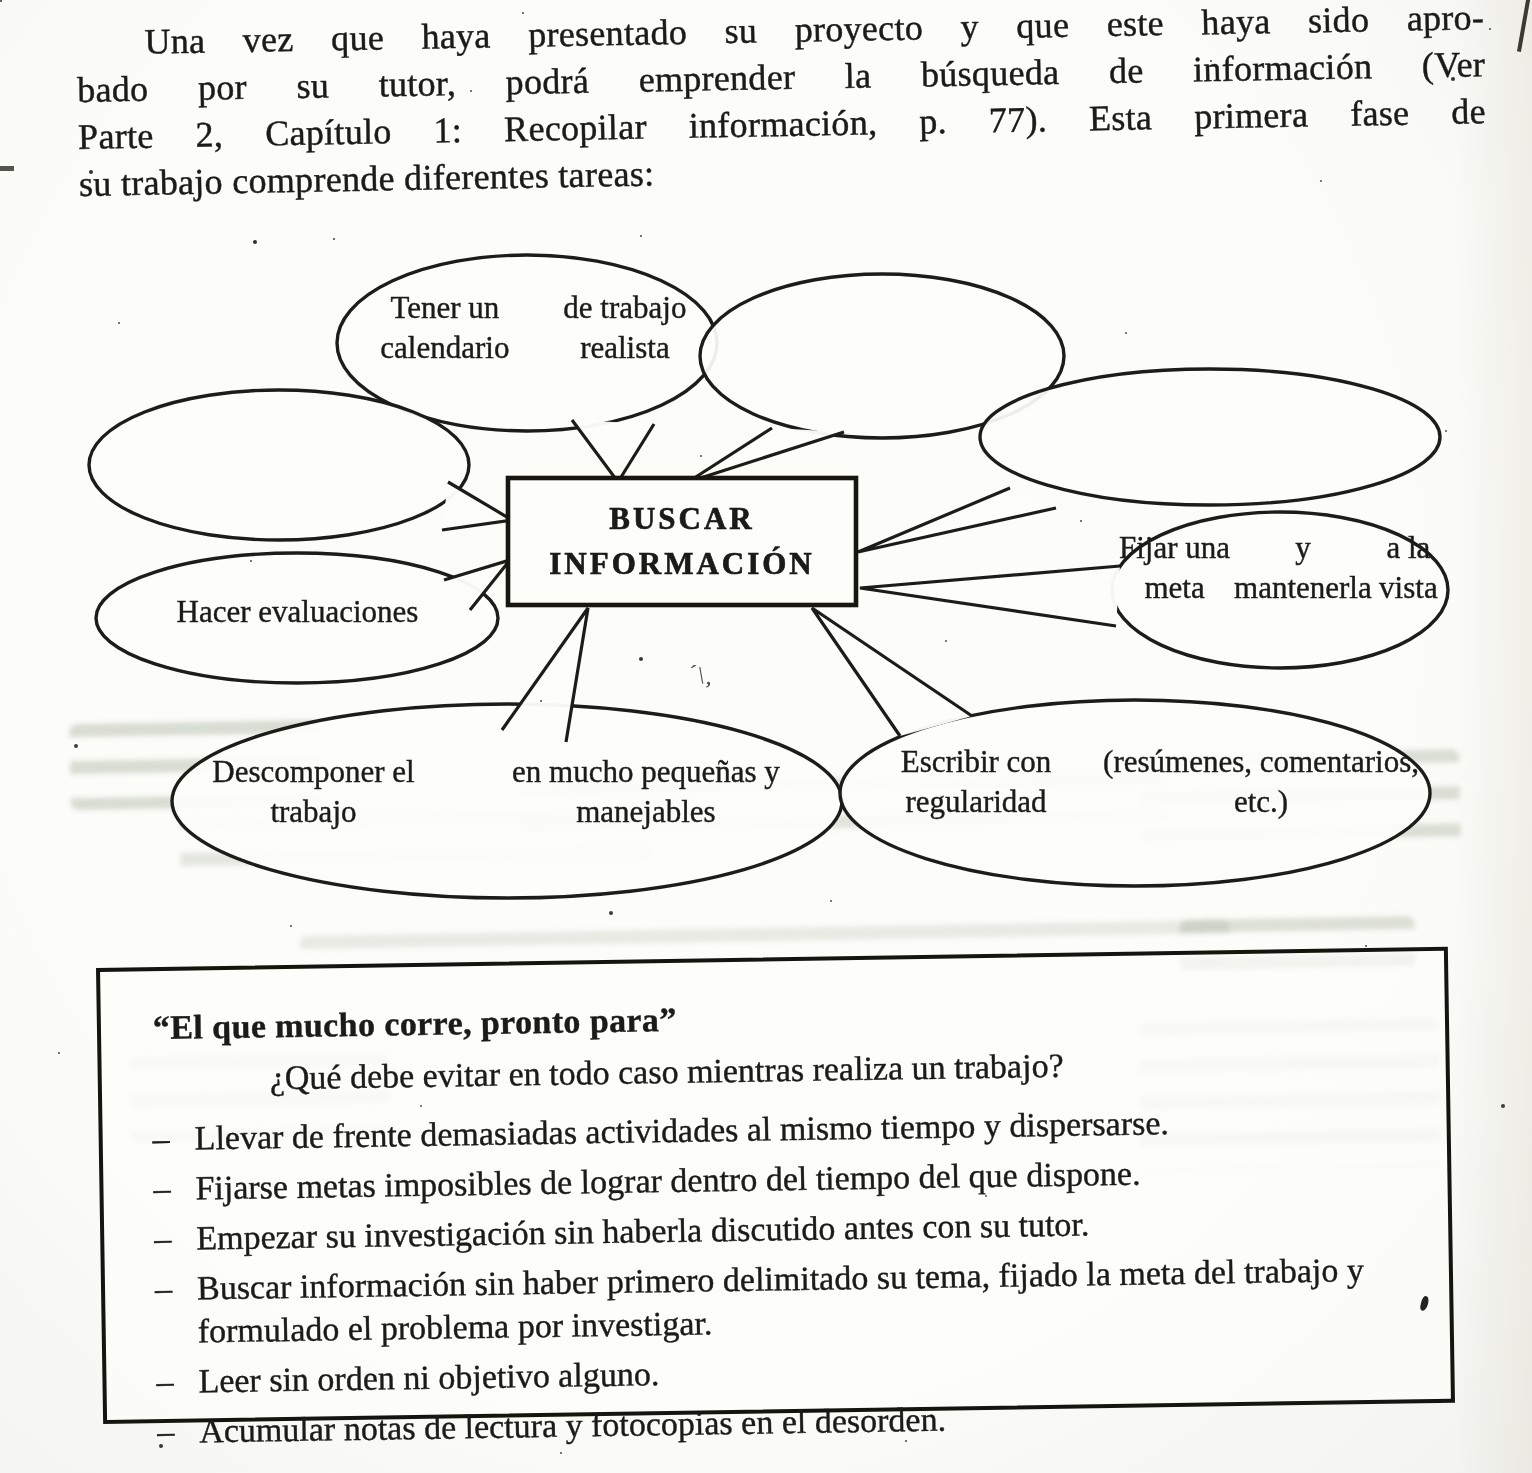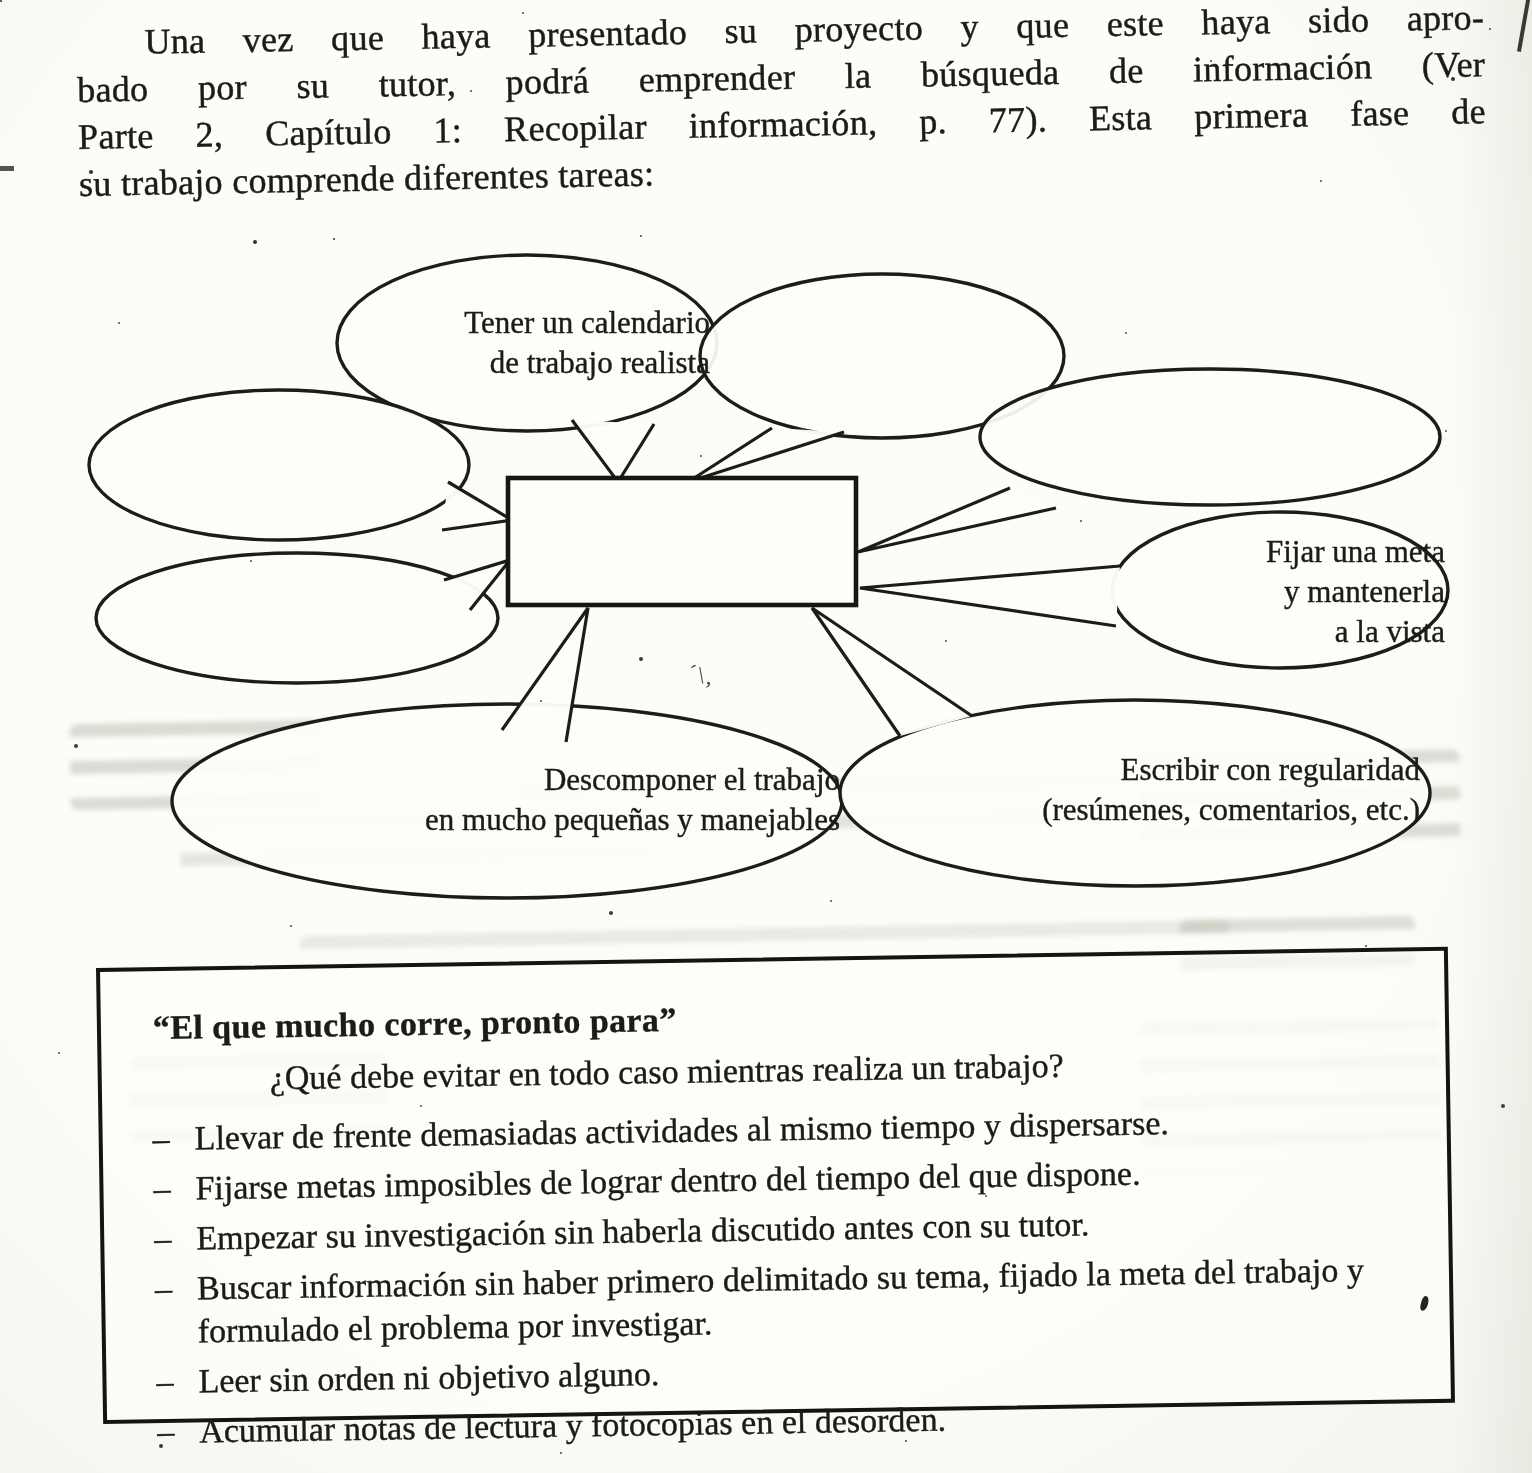--- a/index.html
+++ b/index.html
@@ -21,22 +21,22 @@
     transform:rotate(-1.05deg);transform-origin:left top;
     font-size:36px;line-height:47px;letter-spacing:.3px;
     -webkit-text-stroke:.45px #1b1b18;
   }
   .iline{text-align:justify;text-align-last:justify;white-space:nowrap;}
   .iline.first{padding-left:68px;}
   .iline.last{text-align-last:left;}
   
   #diagram-svg{position:absolute;left:0;top:0;pointer-events:none;}
   .bubble-label{
-    position:absolute;display:flex;flex-direction:column;
-    align-items:flex-end;justify-content:center;text-align:center;
+    position:absolute;display:flex;flex-direction:row;
+    align-items:flex-start;justify-content:center;text-align:center;
     font-size:31px;line-height:1.28;-webkit-text-stroke:.4px #1c1c19;
   }
   .bubble-label span{display:block;}
   #center-label{
     position:absolute;left:508px;top:478px;width:348px;height:127px;
     display:flex;flex-direction:column;align-items:center;justify-content:center;
     font-weight:bold;font-size:31px;line-height:1.45;letter-spacing:3px;
     -webkit-text-stroke:.6px #14140f;
   }
   #stray-mark{
@@ -127,34 +127,41 @@
       <path d="M 502 730 L 588 608 L 566 742"></path>
       <path d="M 900 736 L 812 608 L 972 716"></path>
     </g>
     <rect x="508" y="478" width="348" height="127" fill="#fdfdfa" stroke="#17170f" stroke-width="4.6"></rect>
   </svg>
 
   <div class="bubble-label" style="left:350px;top:288px;width:360px;height:110px">
     <span>Tener un calendario</span>
     <span>de trabajo realista</span>
   </div>
+  <div class="bubble-label" style="left:105px;top:592px;width:385px;height:52px">
+    <span>Hacer evaluaciones</span>
+  </div>
   <div class="bubble-label" style="left:1115px;top:528px;width:330px;height:128px">
     <span>Fijar una meta</span>
     <span>y mantenerla</span>
     <span>a  la vista</span>
   </div>
   <div class="bubble-label" style="left:175px;top:752px;width:665px;height:95px">
     <span>Descomponer el trabajo</span>
     <span>en mucho pequeñas y manejables</span>
   </div>
   <div class="bubble-label" style="left:850px;top:742px;width:570px;height:95px">
     <span>Escribir con regularidad</span>
     <span>(resúmenes, comentarios, etc.)</span>
   </div>
 
+  <div id="center-label">
+    <span>BUSCAR</span>
+    <span>INFORMACIÓN</span>
+  </div>
 
   <div id="stray-mark">´\,</div>
 
   <div id="warning-box">
     <div id="wb-title">“El que mucho corre, pronto para”</div>
     <div id="wb-question">¿Qué debe evitar en todo caso mientras realiza un trabajo?</div>
 
     <div class="wb-item">
       <span class="wb-dash">–</span>
       <span class="wb-text">Llevar de frente demasiadas actividades al mismo tiempo y dispersarse.</span>

